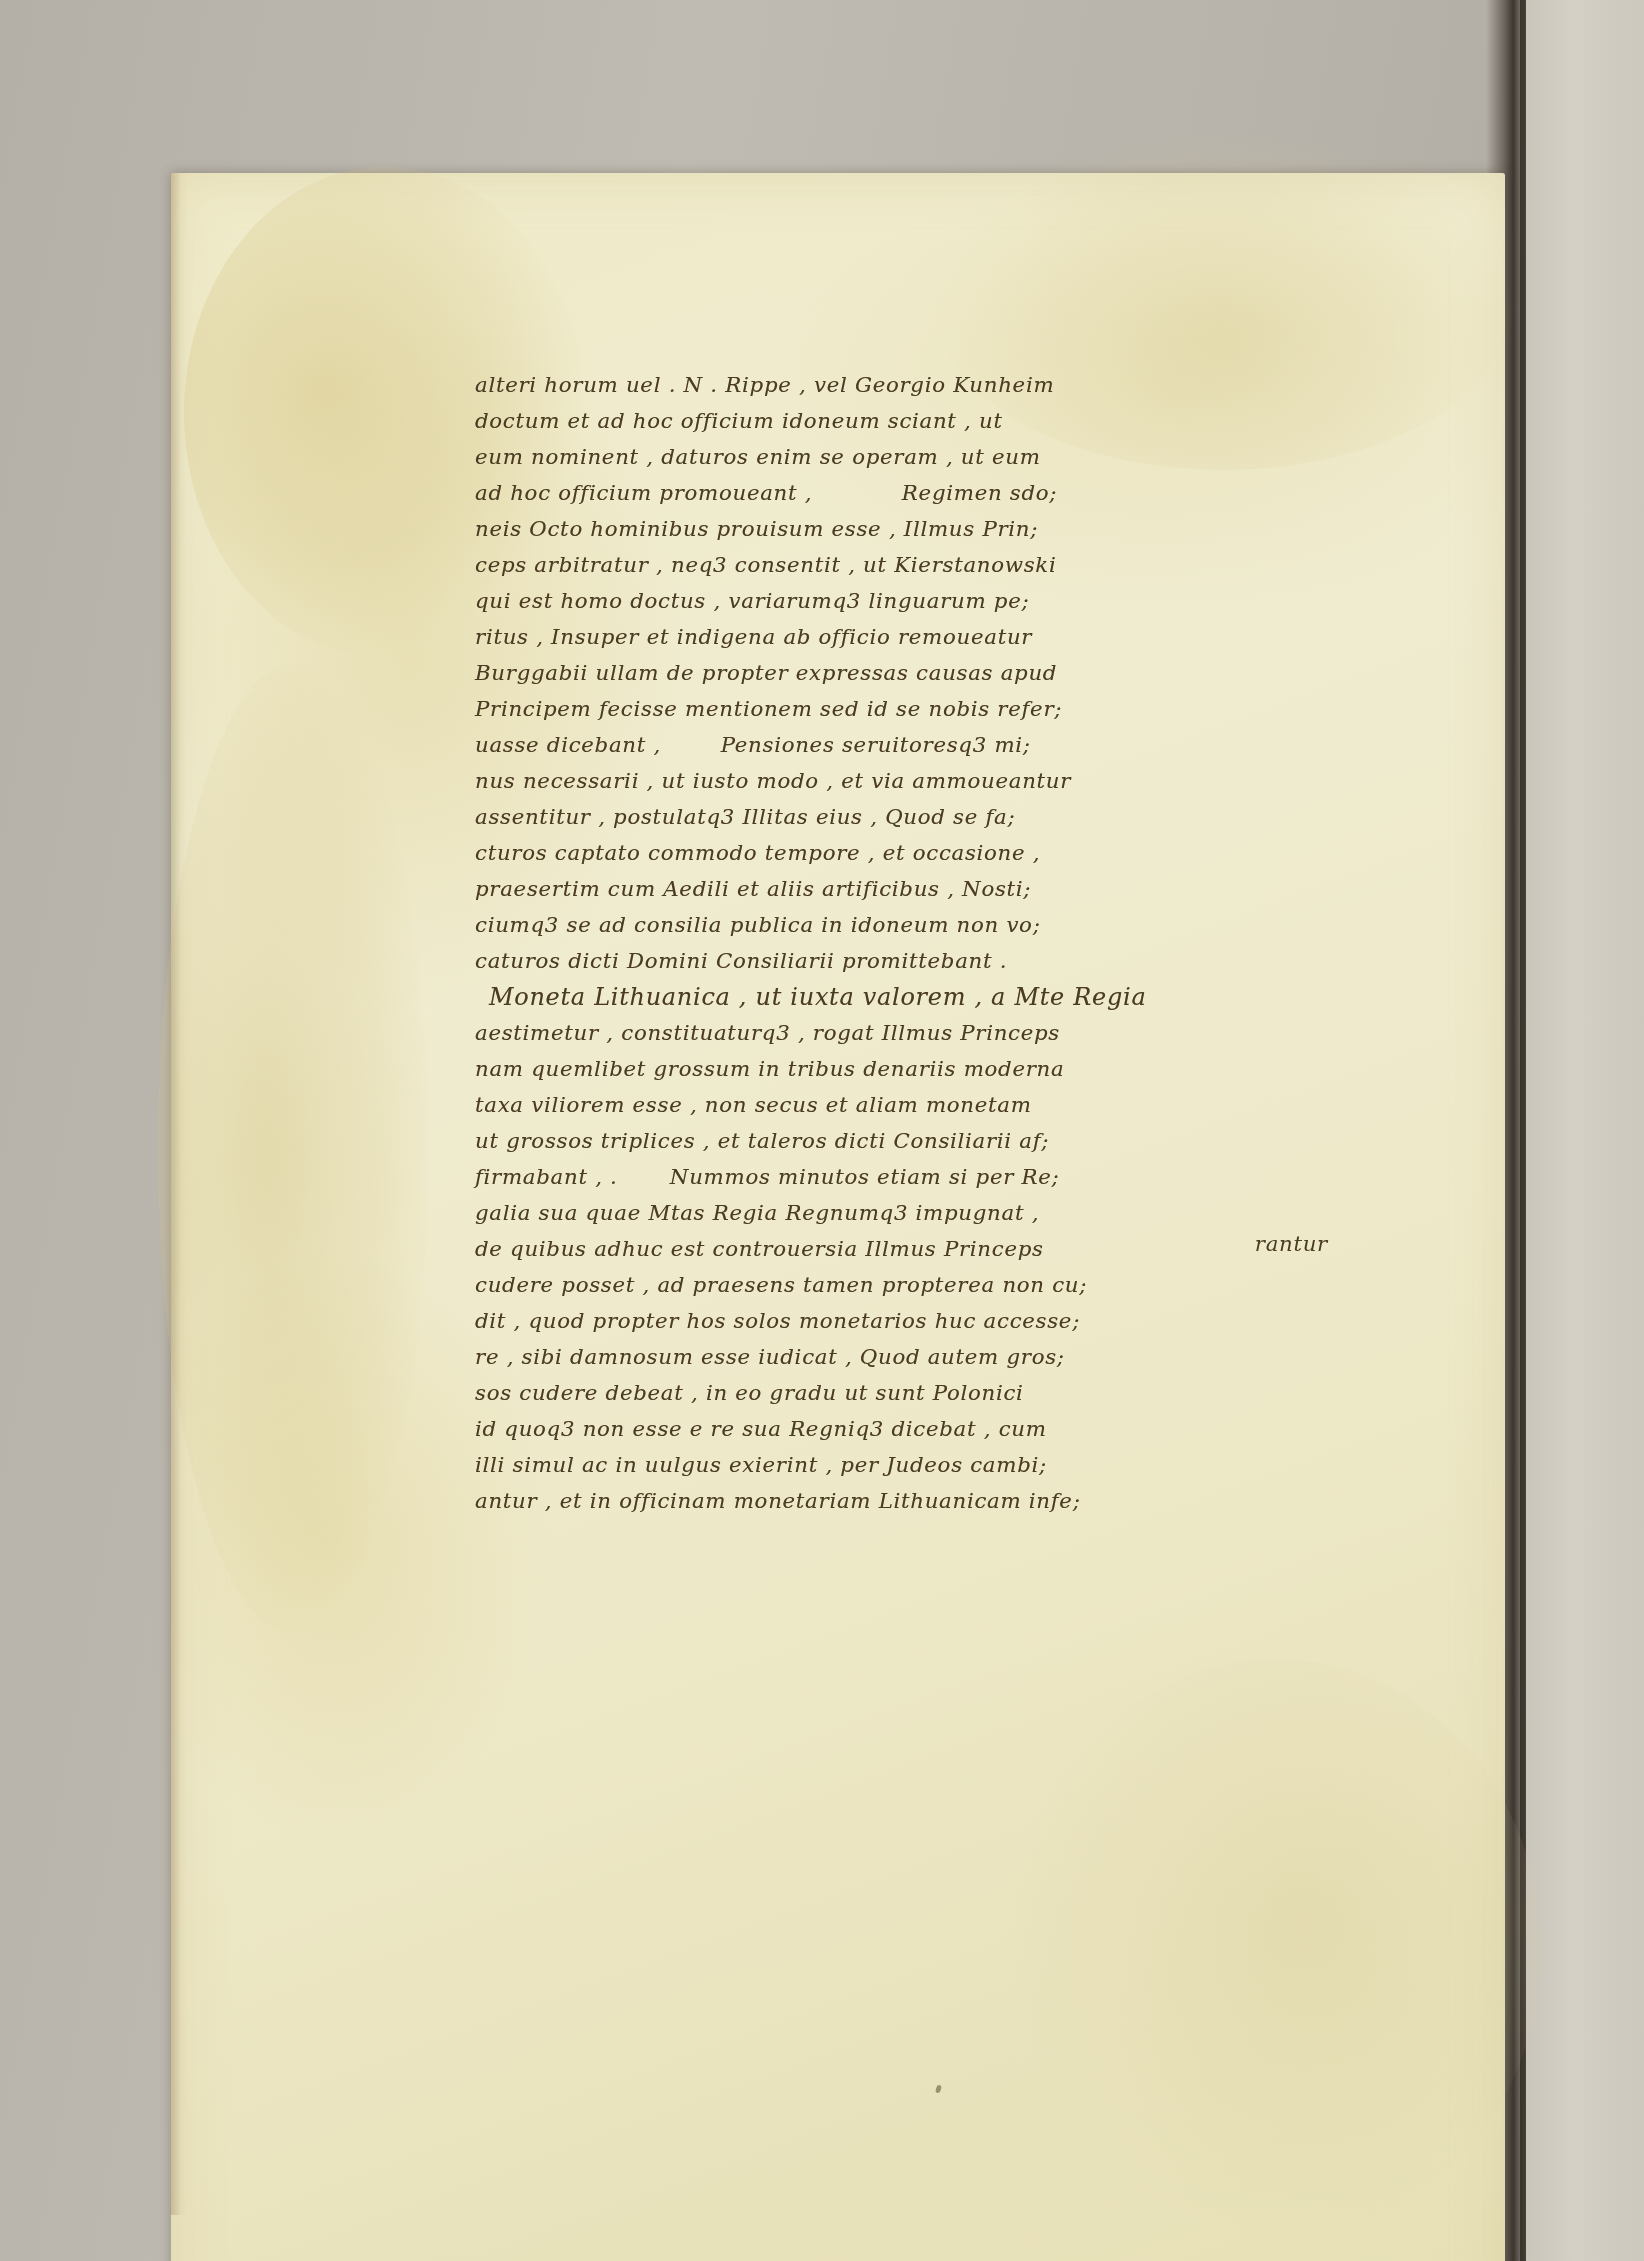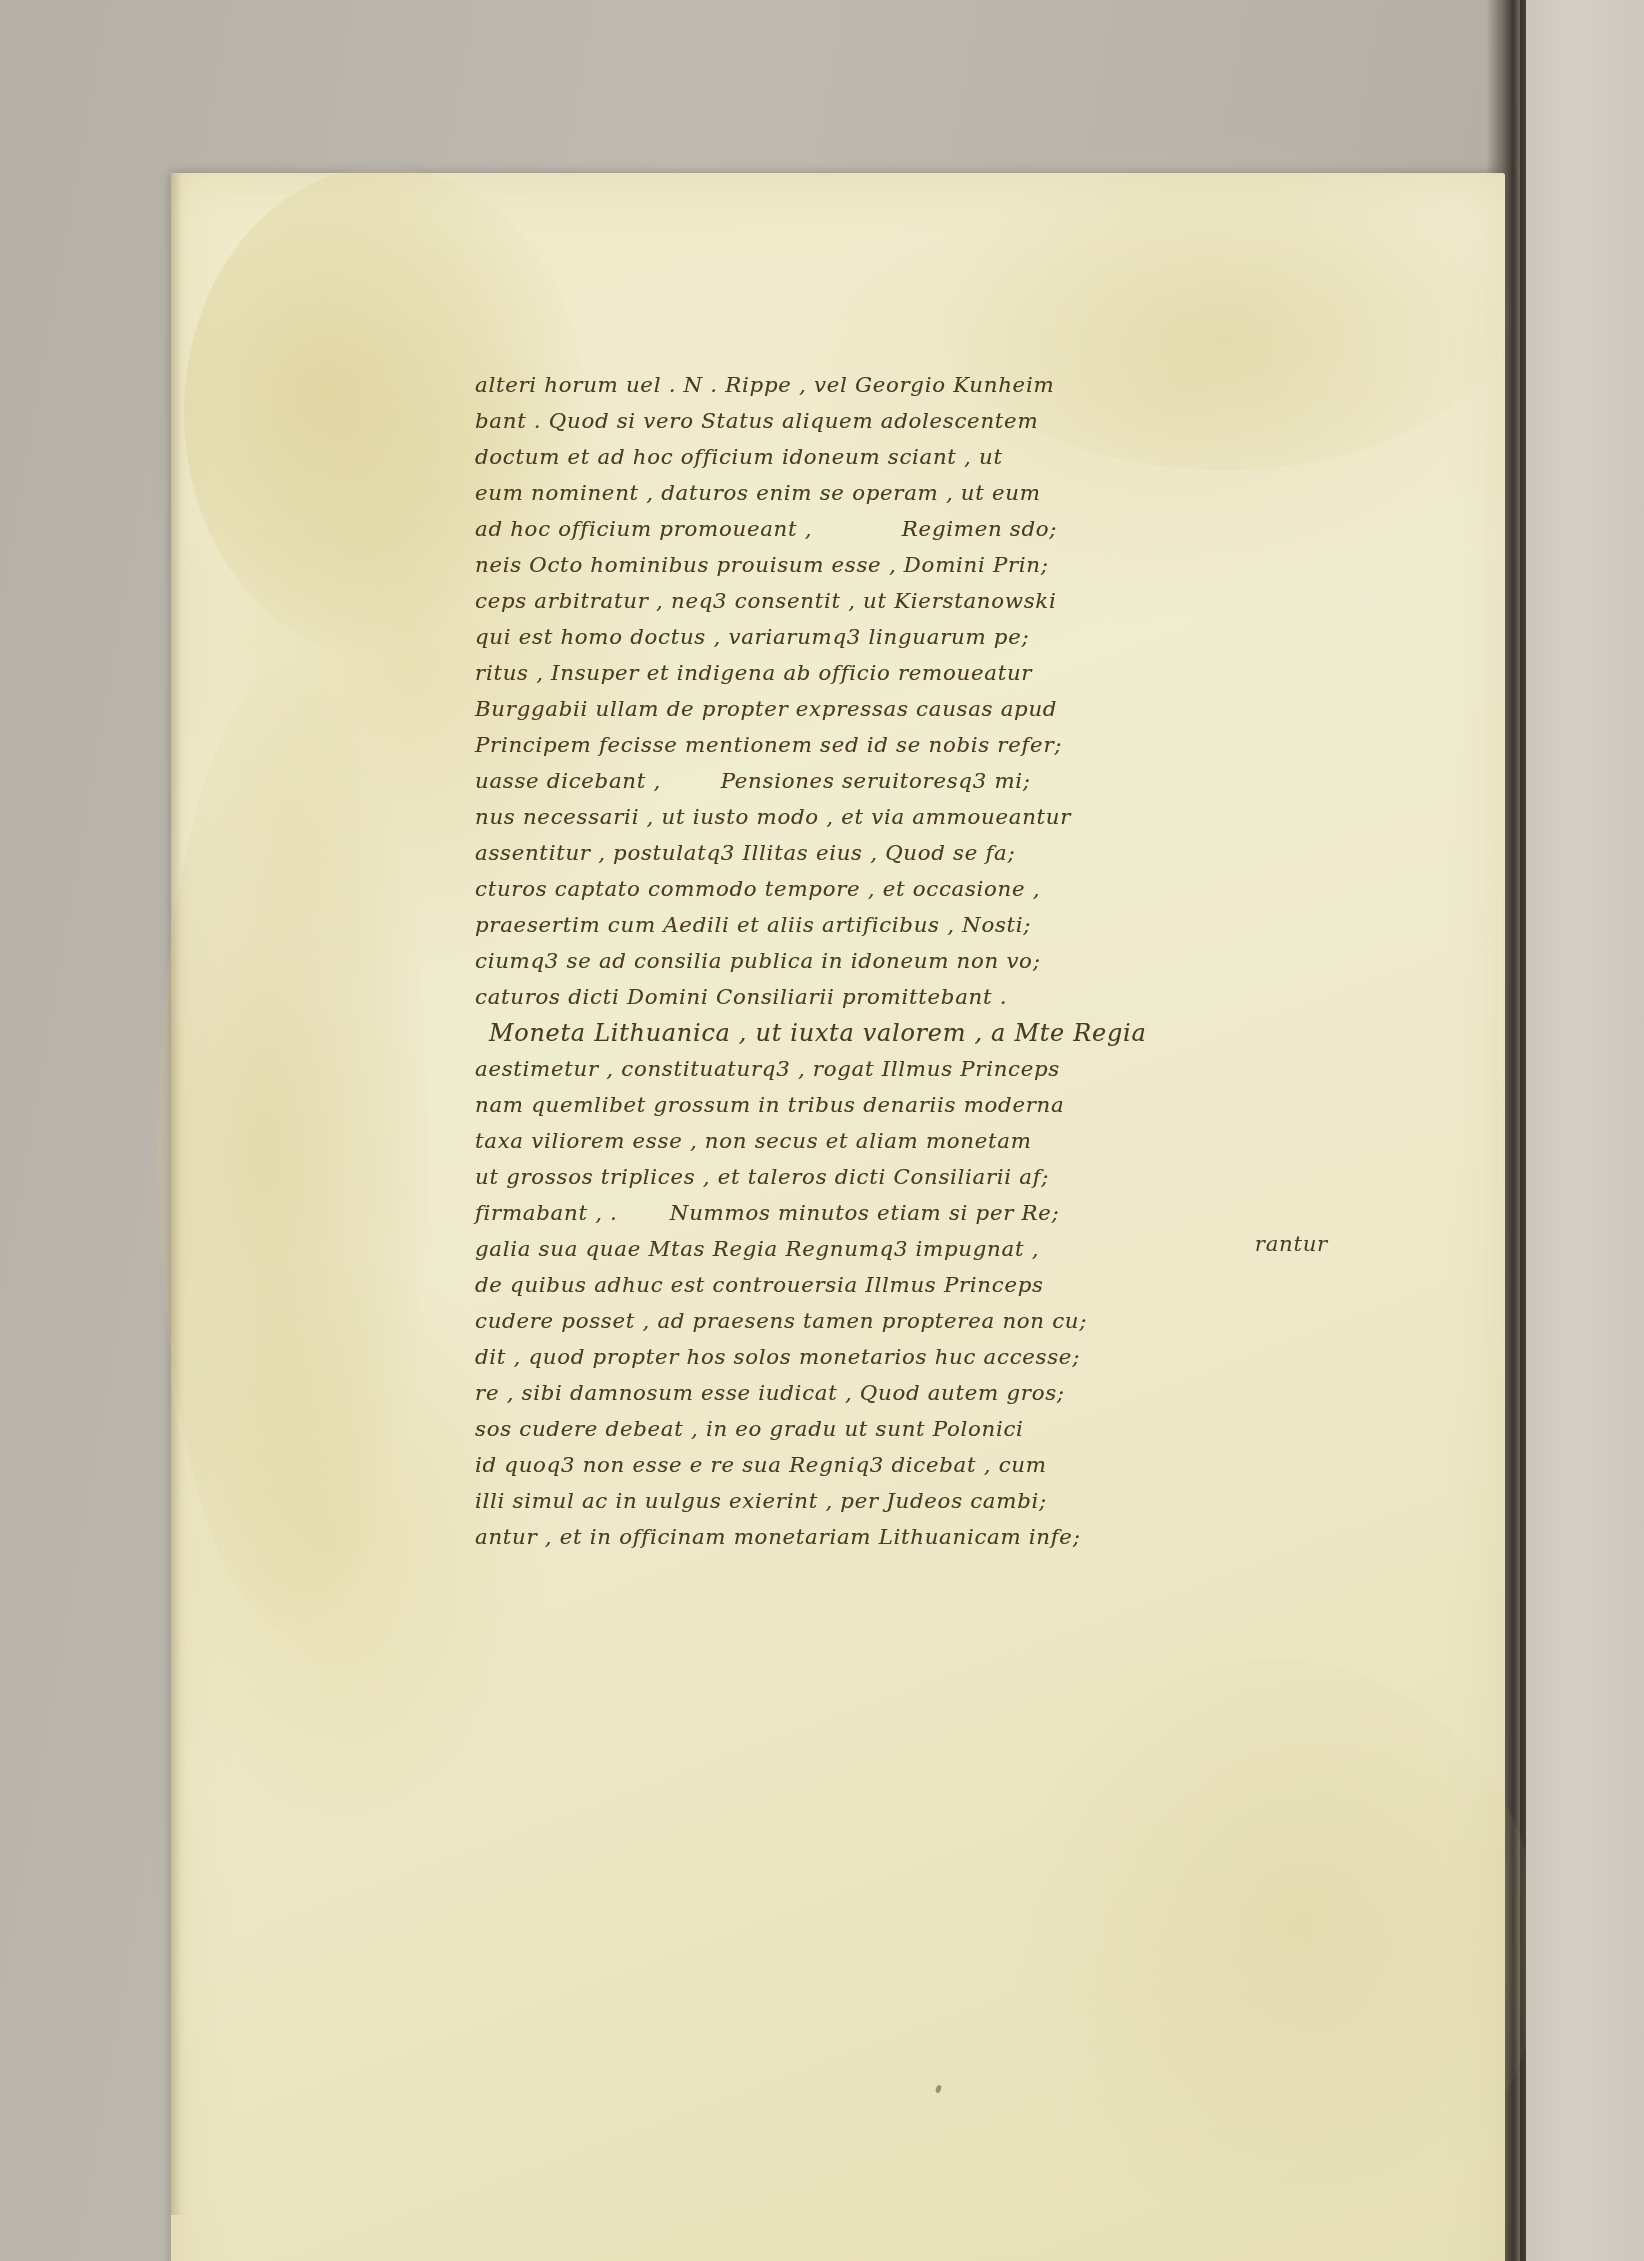--- a/index.html
+++ b/index.html
@@ -156,25 +156,24 @@
   <div id="leaf">
     <div class="stain" id="stain-tl"></div>
     <div class="stain" id="stain-left"></div>
     <div class="stain" id="stain-top"></div>
     <div class="stain" id="stain-br"></div>
     <div id="edge-left"></div>
     <div id="edge-bottom"></div>
 
     <div id="text-block">
       <div class="line">alteri horum uel . N . Rippe , vel Georgio Kunheim</div>
-      <div class="line">bant . Quod si vero Status aliquem adolescentem</div>
       <div class="line">doctum et ad hoc officium idoneum sciant , ut</div>
       <div class="line">eum nominent , daturos enim se operam , ut eum</div>
       <div class="line">ad hoc officium promoueant ,            Regimen sdo;</div>
-      <div class="line">neis Octo hominibus prouisum esse , Domini Prin;</div>
+      <div class="line">neis Octo hominibus prouisum esse , Illmus Prin;</div>
       <div class="line">ceps arbitratur , neq3 consentit , ut Kierstanowski</div>
       <div class="line">qui est homo doctus , variarumq3 linguarum pe;</div>
       <div class="line">ritus , Insuper et indigena ab officio remoueatur</div>
       <div class="line">Burggabii ullam de propter expressas causas apud</div>
       <div class="line">Principem fecisse mentionem sed id se nobis refer;</div>
       <div class="line">uasse dicebant ,        Pensiones seruitoresq3 mi;</div>
       <div class="line">nus necessarii , ut iusto modo , et via ammoueantur</div>
       <div class="line">assentitur , postulatq3 Illitas eius , Quod se fa;</div>
       <div class="line">cturos captato commodo tempore , et occasione ,</div>
       <div class="line">praesertim cum Aedili et aliis artificibus , Nosti;</div>

